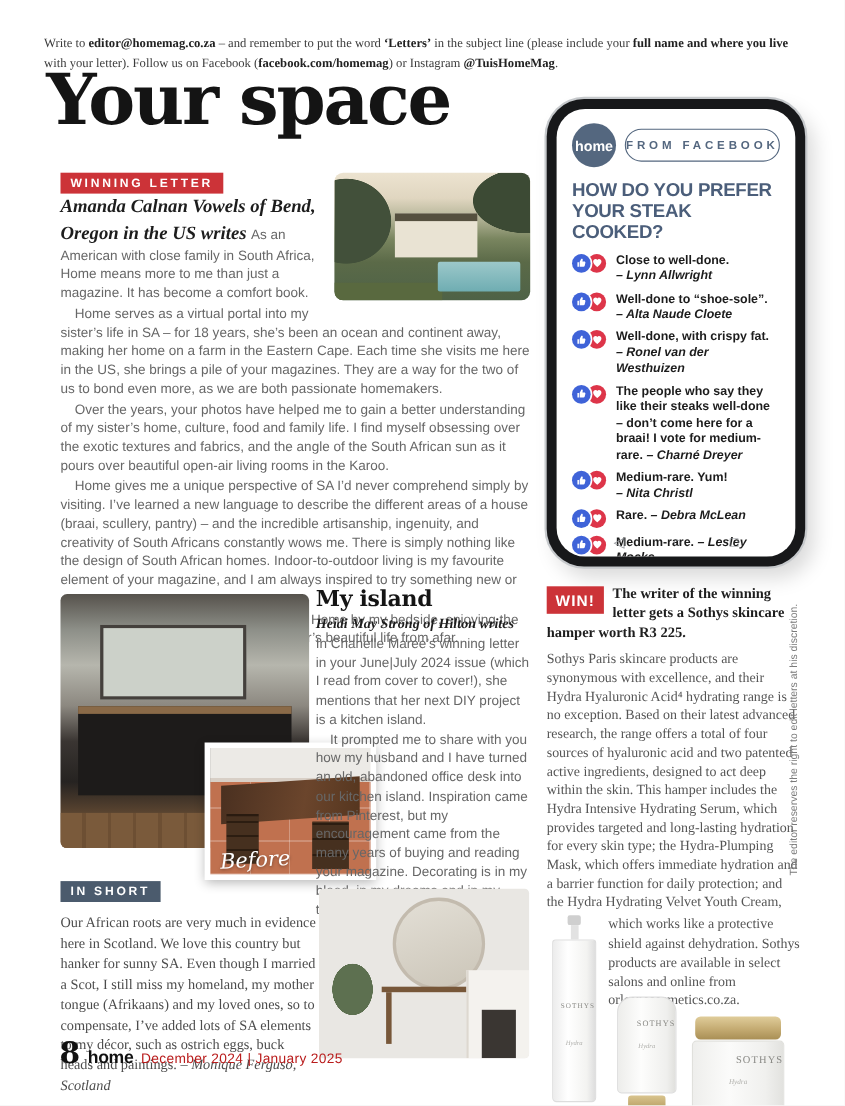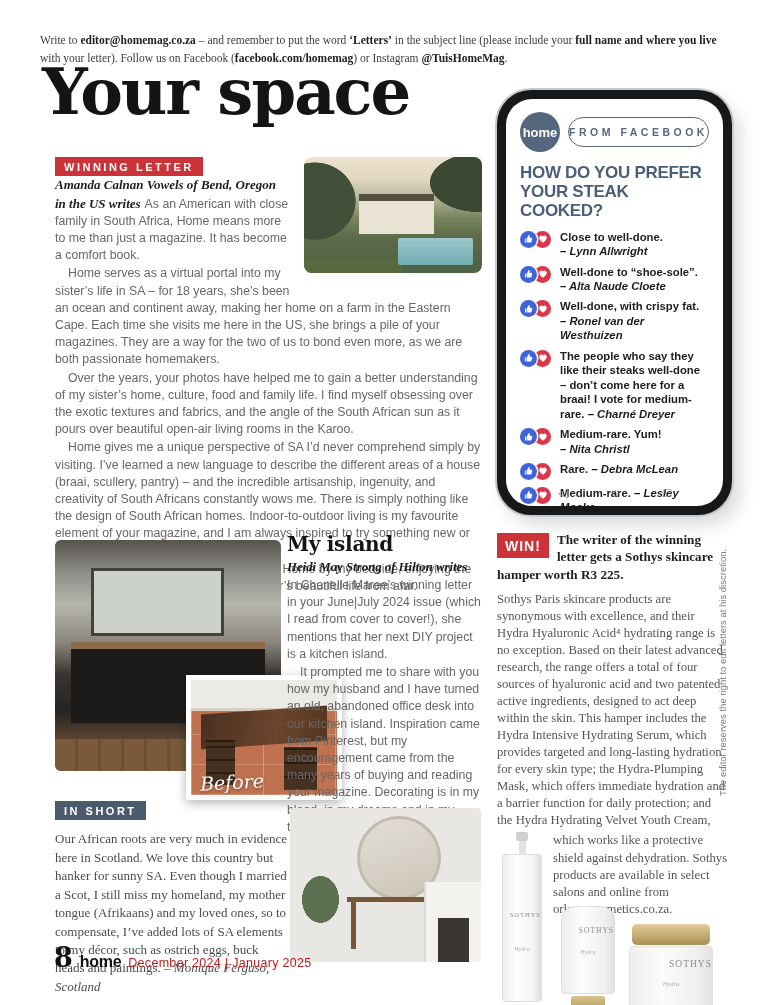--- a/index.html
+++ b/index.html
@@ -30,21 +30,21 @@
            background:radial-gradient(ellipse 38% 55% at 6% 38%,#42503a 60%,transparent 61%),
                       radial-gradient(ellipse 45% 42% at 98% 22%,#3c4a34 60%,transparent 61%);}
   .h-house{position:absolute;left:31%;top:32%;width:42%;height:28%;background:#e9e3d3;
            border-top:7px solid #55503f;}
   .h-pool{position:absolute;right:5%;bottom:7%;width:42%;height:23%;border-radius:2px;
           background:linear-gradient(180deg,#9cc8ca,#6fadb2);}
   .h-lawn{position:absolute;left:0;bottom:0;width:55%;height:14%;background:#59693f;}
   .headline{font-family:"DejaVu Serif",serif;font-size:21px;font-weight:700;color:#141414;
             margin:8px 0 4px;letter-spacing:-0.3px;}
   .byline{font-family:"Liberation Serif",serif;font-style:italic;font-weight:700;
-          font-size:13px;color:#1d1d1d;margin-right:4px;}
+          font-size:17px;color:#1d1d1d;margin-right:4px;}
   .byline-block{display:block;margin:2px 0 2px;}
   .body-sans{font-size:12.3px;line-height:1.4;color:#676767;margin:0;}
   .body-sans + .body-sans{margin-top:1px;}
   .indent{text-indent:13px;}
 
   
   .phone{position:absolute;left:497px;top:90px;width:235px;height:425px;box-sizing:border-box;
          background:#17181a;border-radius:34px;padding:9px;
          box-shadow:0 0 0 2px #c6c9cc,8px 10px 18px rgba(0,0,0,.15);}
   .phone-screen{width:100%;height:100%;box-sizing:border-box;background:#fff;border-radius:26px;

